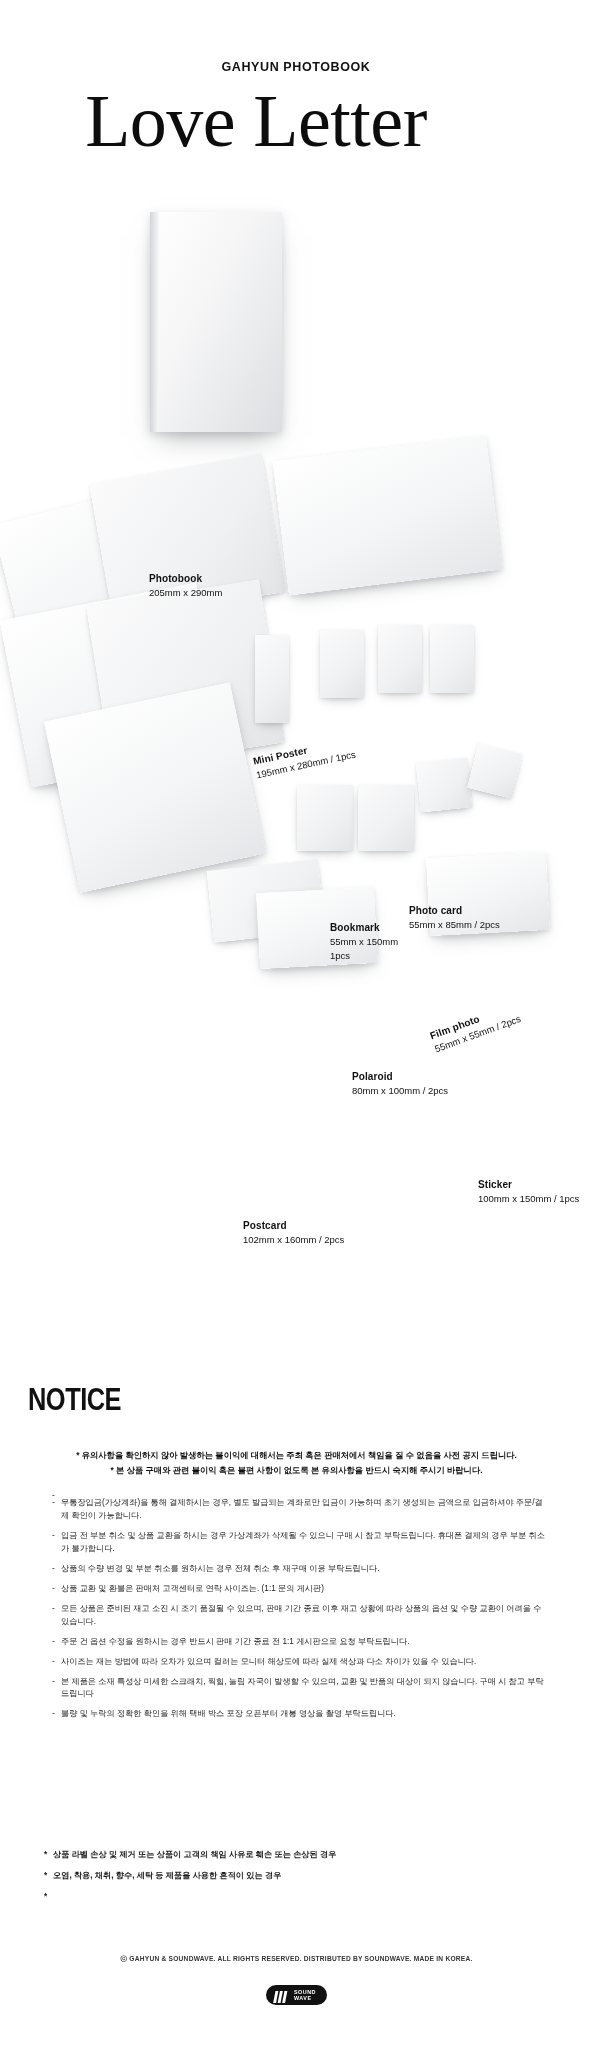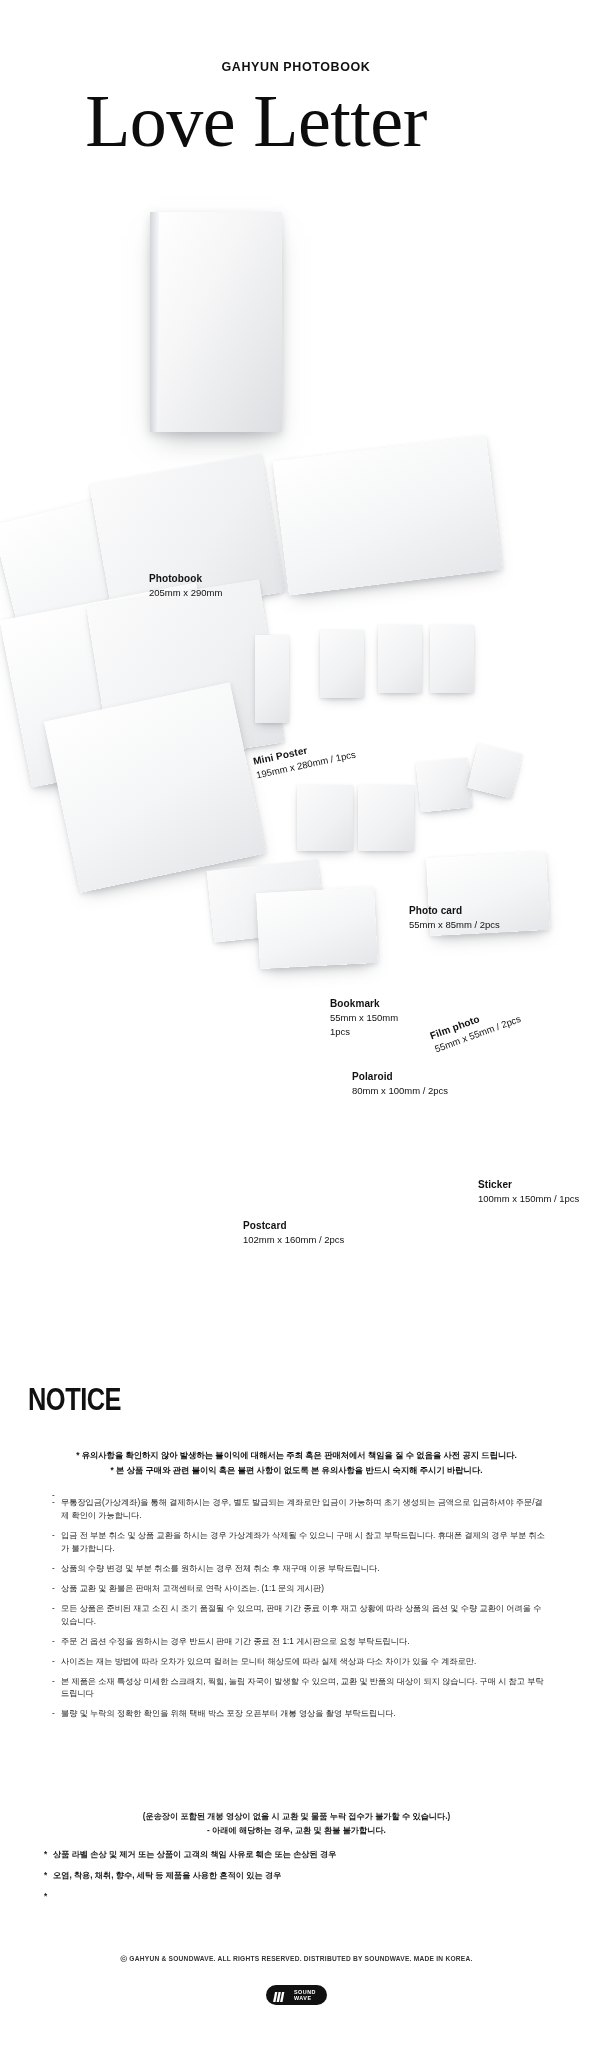--- a/index.html
+++ b/index.html
@@ -76,21 +76,21 @@
   .post2{left:258px;top:690px;width:118px;height:76px;transform:rotate(-3deg);}
 
   
   .label{position:absolute;font-size:9.5px;line-height:1.42;color:#111;white-space:nowrap;}
   .label .nm{font-weight:700;display:block;font-size:10px;letter-spacing:.1px;}
   .label .dm{display:block;font-weight:500;}
 
   .lb-photobook{left:149px;top:572px;}
   .lb-miniposter{left:252px;top:755px;transform:rotate(-12deg);transform-origin:left top;}
   .lb-photocard{left:409px;top:904px;}
-  .lb-bookmark{left:330px;top:997px;}
+  .lb-bookmark{left:330px;top:921px;}
   .lb-filmphoto{left:428px;top:1030px;transform:rotate(-20deg);transform-origin:left top;}
   .lb-polaroid{left:352px;top:1070px;}
   .lb-sticker{left:478px;top:1178px;}
   .lb-postcard{left:243px;top:1219px;}
 
   
   .notice-head{
     position:absolute;left:28px;top:1382px;
     font-size:31px;font-weight:700;letter-spacing:-.6px;color:#111;
     font-family:"Liberation Sans Narrow","Liberation Sans",sans-serif;
@@ -122,21 +122,21 @@
     position:absolute;left:0;top:1955px;width:593px;text-align:center;
     font-size:6.6px;font-weight:700;letter-spacing:.25px;color:#333;
   }
   .logo{position:absolute;left:0;top:1985px;width:593px;text-align:center;}
   .logo .mark{
     display:inline-block;background:#111;color:#fff;border-radius:11px;
     padding:4px 11px 4px 28px;position:relative;
     font-size:5.4px;font-weight:700;line-height:1.12;letter-spacing:.5px;text-align:left;
   }
   .logo .mark .sw{position:absolute;left:7px;top:50%;transform:translateY(-50%);
-    font-size:13px;font-weight:700;font-style:italic;letter-spacing:-1px;text-decoration:underline;}
+    font-size:16px;font-weight:700;font-style:italic;letter-spacing:-1px;text-decoration:underline;}
 </style>
 </head>
 <body>
 
 <div class="page">
 
   <div class="kicker">GAHYUN PHOTOBOOK</div>
   <div class="hero-title">Love Letter</div>
 
   <div class="photos">
@@ -220,29 +220,25 @@
   </div>
 
   <div class="notice-body">
     <div class="item"><span class="dash">-</span></div>
     <div class="item"><span class="dash">-</span><span>무통장입금(가상계좌)을 통해 결제하시는 경우, 별도 발급되는 계좌로만 입금이 가능하며 초기 생성되는 금액으로 입금하셔야 주문/결제 확인이 가능합니다.</span></div>
     <div class="item"><span class="dash">-</span><span>입금 전 부분 취소 및 상품 교환을 하시는 경우 가상계좌가 삭제될 수 있으니 구매 시 참고 부탁드립니다. 휴대폰 결제의 경우 부분 취소가 불가합니다.</span></div>
     <div class="item"><span class="dash">-</span><span>상품의 수량 변경 및 부분 취소를 원하시는 경우 전체 취소 후 재구매 이용 부탁드립니다.</span></div>
     <div class="item"><span class="dash">-</span><span>상품 교환 및 환불은 판매처 고객센터로 연락 사이즈는. (1:1 문의 게시판)</span></div>
     <div class="item"><span class="dash">-</span><span>모든 상품은 준비된 재고 소진 시 조기 품절될 수 있으며, 판매 기간 종료 이후 재고 상황에 따라 상품의 옵션 및 수량 교환이 어려울 수 있습니다.</span></div>
     <div class="item"><span class="dash">-</span><span>주문 건 옵션 수정을 원하시는 경우 반드시 판매 기간 종료 전 1:1 게시판으로 요청 부탁드립니다.</span></div>
-    <div class="item"><span class="dash">-</span><span>사이즈는 재는 방법에 따라 오차가 있으며 컬러는 모니터 해상도에 따라 실제 색상과 다소 차이가 있을 수 계좌로만.</span></div>
+    <div class="item"><span class="dash">-</span><span>사이즈는 재는 방법에 따라 오차가 있으며 컬러는 모니터 해상도에 따라 실제 색상과 다소 차이가 있을 수 있습니다.</span></div>
     <div class="item"><span class="dash">-</span><span>본 제품은 소재 특성상 미세한 스크래치, 찍힘, 눌림 자국이 발생할 수 있으며, 교환 및 반품의 대상이 되지 않습니다. 구매 시 참고 부탁드립니다</span></div>
     <div class="item"><span class="dash">-</span><span>불량 및 누락의 정확한 확인을 위해 택배 박스 포장 오픈부터 개봉 영상을 촬영 부탁드립니다.</span></div>
   </div>
 
-  <div class="notice-mid">
-    <div>(운송장이 포함된 개봉 영상이 없을 시 교환 및 물품 누락 접수가 불가할 수 있습니다.)</div>
-    <div>- 아래에 해당하는 경우, 교환 및 환불 불가합니다.</div>
-  </div>
 
   <div class="notice-tail">
     <div class="item"><span class="star">*</span><span>상품 라벨 손상 및 제거 또는 상품이 고객의 책임 사유로 훼손 또는 손상된 경우</span></div>
     <div class="item"><span class="star">*</span><span>오염, 착용, 채취, 향수, 세탁 등 제품을 사용한 흔적이 있는 경우</span></div>
     <div class="item"><span class="star">*</span></div>
   </div>
 
   <div class="copyright">ⓒ GAHYUN &amp; SOUNDWAVE. ALL RIGHTS RESERVED. DISTRIBUTED BY SOUNDWAVE. MADE IN KOREA.</div>
 
   <div class="logo">

